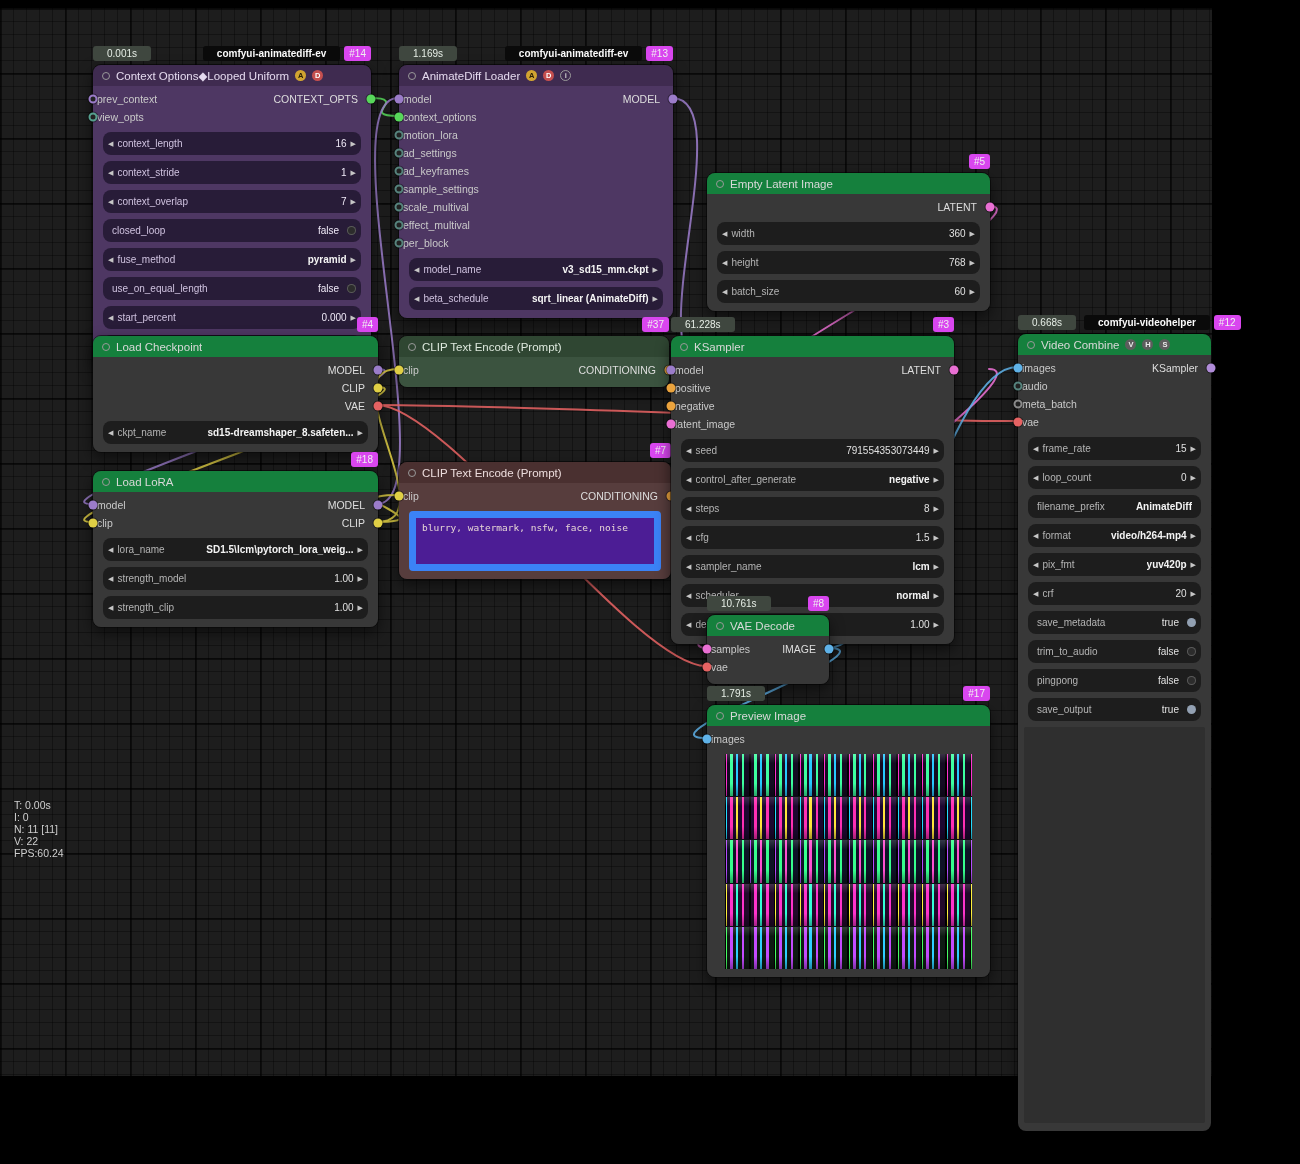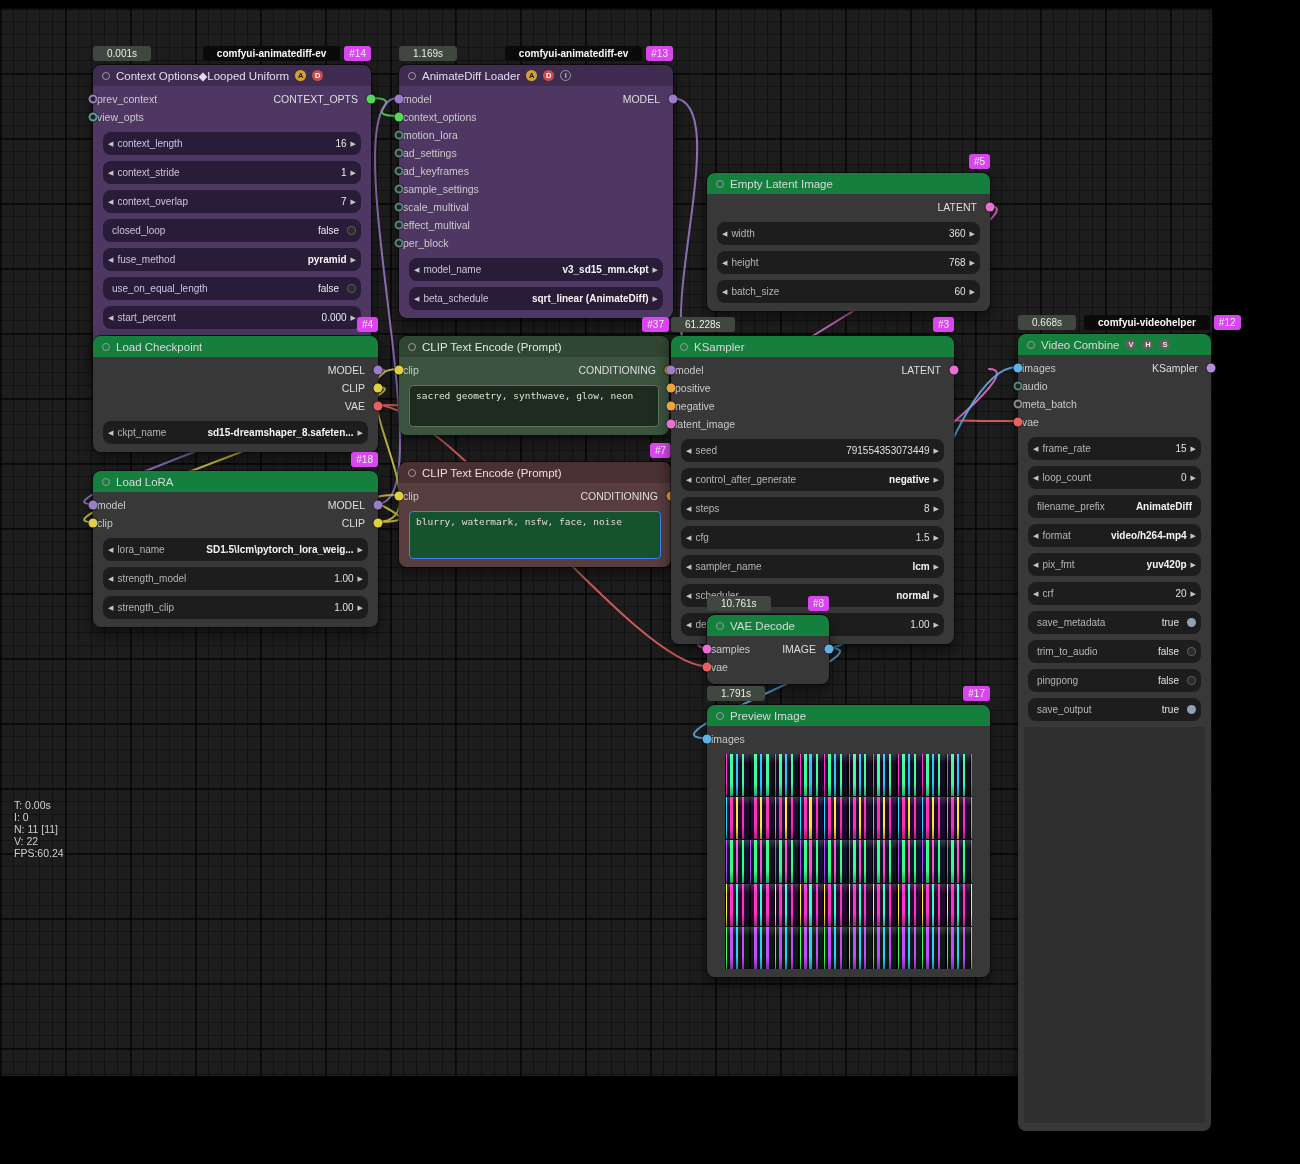--- a/index.html
+++ b/index.html
@@ -68,21 +68,21 @@
       margin-right:4px;min-width:0}
   .purple .wv{color:#efe9f7}
   .wv.b{font-weight:bold;color:#f4f4f4}
   .knob{width:9px;height:9px;border-radius:50%;margin-left:4px;flex:none}
   .knob.on{background:#92a0b2}
   .knob.off{background:#2c2c2c;box-shadow:inset 0 0 0 1px #5a5a5a}
 
   .ta{margin:6px 10px 0;border-radius:4px;padding:4px 6px;
       font-family:"DejaVu Sans Mono",monospace;font-size:9.5px;line-height:1.3;overflow:hidden}
   .green .ta{background:#202b20;border:1px solid #5c705c;color:#d5e6d5;height:32px}
-  .red   .ta{background:#14532d;border:1px solid #3b82f6;color:#e6d5d5;height:38px}
+  .red   .ta{background:#4c1d95;border:7px solid #3b82f6;color:#e6d5d5;height:38px}
 
   .pv{margin:6px 18px 0;height:215px;display:flex;flex-direction:column;gap:1px;background:#0d0d14}
   .pvrow{flex:1}
   .pr1{background-color:#140b22;background-image:
     linear-gradient(180deg,rgba(255,255,255,.16),rgba(255,255,255,0) 22%,rgba(0,0,0,0) 70%,rgba(0,0,0,.35)),
     repeating-linear-gradient(90deg,#000 0 1px,transparent 1px 24.5px),
     repeating-linear-gradient(90deg,#ff2fd0 0 2px,#140b22 2px 5px,#3dffa0 5px 8px,#140b22 8px 11px,#27c8ff 11px 13px,#140b22 13px 17px,#3dffa0 17px 19px,#140b22 19px 24.5px)}
   .pr2{background-color:#1c0730;background-image:
     linear-gradient(180deg,rgba(255,255,255,.16),rgba(255,255,255,0) 22%,rgba(0,0,0,0) 70%,rgba(0,0,0,.35)),
     repeating-linear-gradient(90deg,#000 0 1px,transparent 1px 24.5px),
@@ -344,21 +344,20 @@
     <span class="cdot"></span>
     <span class="title">CLIP Text Encode (Prompt)</span>
   </div>
   <div class="nbody">
     <div class="prow">
       <span class="dot din" style="--c:#e0cf45"></span>
       <span class="pin">clip</span>
       <span class="pout">CONDITIONING</span>
       <span class="dot dout" style="--c:#eba33d"></span>
     </div>
-    <div class="ta">sacred geometry, synthwave, glow, neon</div>
   </div>
 </div>
 
 <div class="node dark" style="left:92px;top:470px;width:285px">
   <div class="badges">
     <span class="spacer"></span>
     <span class="badge b-id">#18</span>
   </div>
   <div class="titlebar">
     <span class="cdot"></span>

